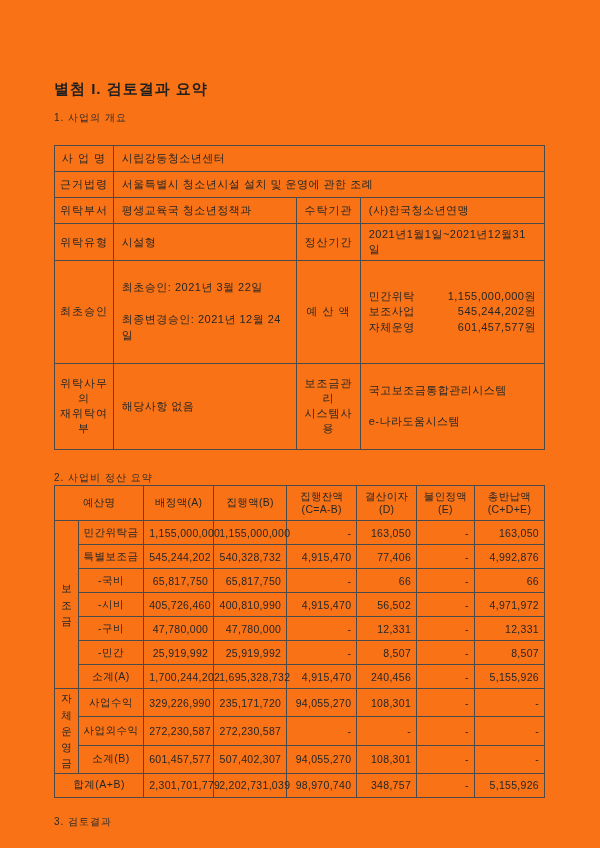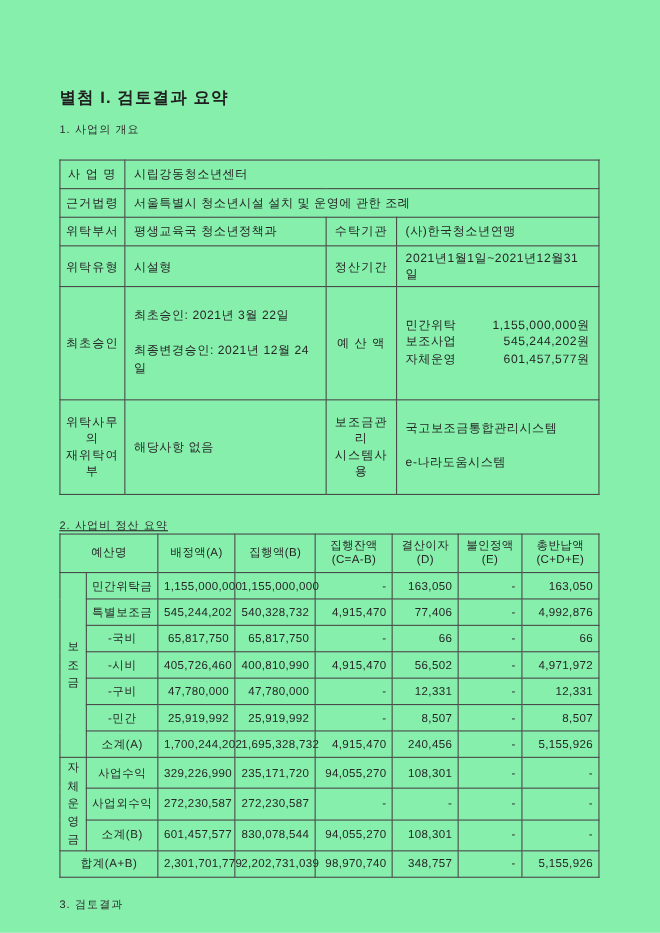--- a/index.html
+++ b/index.html
@@ -5,21 +5,21 @@
   html,body{margin:0;padding:0;}
   body{
     background:#e9e9e7;
     font-family:"Liberation Sans","DejaVu Sans",sans-serif;
     color:#262626;
     -webkit-font-smoothing:antialiased;
   }
   .page{
     position:relative;
     width:600px;height:848px;
-    background:#86efac;
+    background:#f97316;
     box-sizing:border-box;
     padding:80px 55px 0 54px;
     overflow:hidden;
   }
   .doc-title{
     font-size:15px;font-weight:bold;letter-spacing:1px;
     margin:0 0 12px 0;color:#1f1f1f;
   }
   .sec-heading{
     font-size:10px;letter-spacing:1px;color:#2b2b2b;
@@ -152,21 +152,21 @@
         <td>
           <div class="multiline">
             <div>국고보조금통합관리시스템</div>
             <div>e-나라도움시스템</div>
           </div>
         </td>
       </tr>
     </tbody>
   </table>
 
-  <div class="sec-heading" style="margin-top:21px;margin-bottom:0;text-decoration:underline;">2. 사업비 정산 요약</div>
+  <div class="sec-heading" style="margin-top:21px;margin-bottom:0;">2. 사업비 정산 요약</div>
 
   <table class="tbl2">
     <colgroup>
       <col class="c-grp">
         <col class="c-name">
         <col class="c-a">
         <col class="c-b">
       <col class="c-c">
         <col class="c-d">
         <col class="c-e">
@@ -273,21 +273,21 @@
           <td class="num">272,230,587</td>
           <td class="num">272,230,587</td>
           <td class="num">-</td>
           <td class="num">-</td>
           <td class="num">-</td>
           <td class="num">-</td>
         </tr>
         <tr>
           <td class="name">소계(B)</td>
           <td class="num">601,457,577</td>
-          <td class="num">830,078,544</td>
+          <td class="num">507,402,307</td>
           <td class="num">94,055,270</td>
           <td class="num">108,301</td>
           <td class="num">-</td>
           <td class="num">-</td>
         </tr>
         <tr>
           <td class="total-lbl" colspan="2">합계(A+B)</td>
           <td class="num">2,301,701,779</td>
           <td class="num">2,202,731,039</td>
           <td class="num">98,970,740</td>

